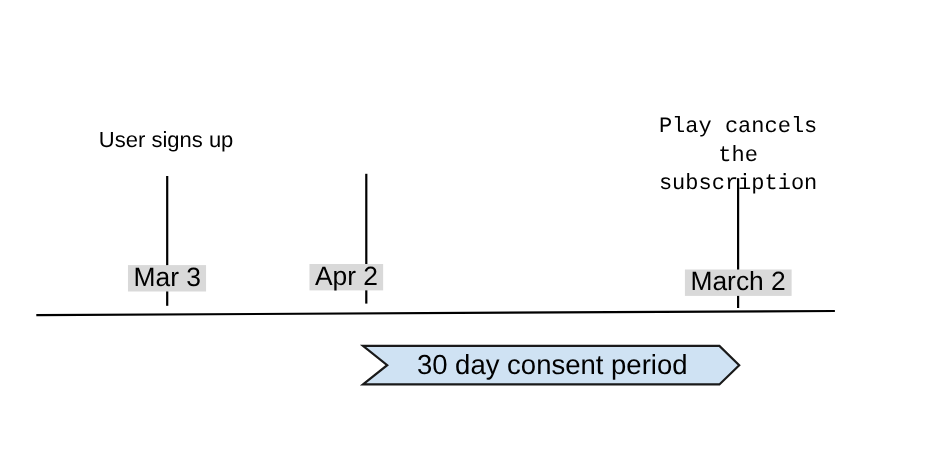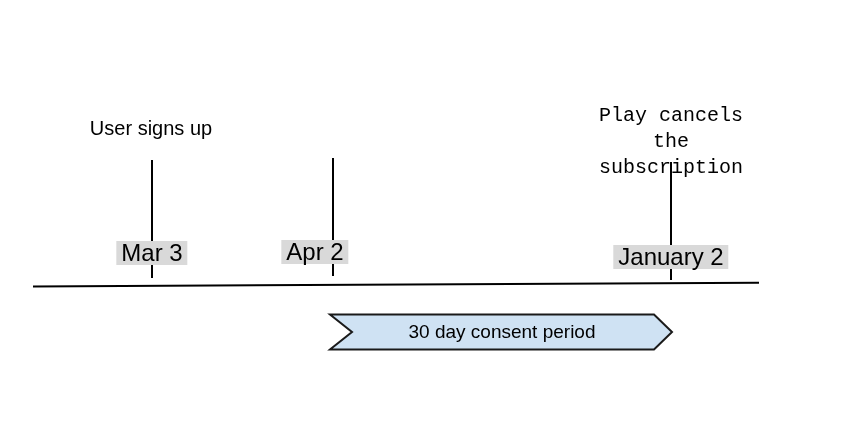--- a/index.html
+++ b/index.html
@@ -64,21 +64,21 @@
     fill: var(--banner-fill, #cfe2f3);
     stroke: var(--banner-stroke, #000000);
     stroke-width: 2;
     stroke-linejoin: miter;
   }
   .banner-label {
     position: absolute;
     left: 502px;
     top: 319px;
     transform: translateX(-50%);
-    font-size: 19px;
+    font-size: 25px;
     line-height: 26px;
     white-space: nowrap;
     color: var(--text, #000000);
   }
 </style>
 </head>
 <body>
 
 <div class="canvas">
 
@@ -89,17 +89,17 @@
   <div class="tick t2"></div>
   <div class="tick t3"></div>
 
   <svg class="overlay" viewBox="0 0 852 426">
     <line class="axis-line" x1="33" y1="286.5" x2="802" y2="282.5"></line>
     <polygon class="banner-shape" points="330,314.5 654,314.5 672,332 654,349.5 330,349.5 352,332"></polygon>
   </svg>
 
   <div class="date-chip d1">Mar 3</div>
   <div class="date-chip d2">Apr 2</div>
-  <div class="date-chip d3">January 2</div>
+  <div class="date-chip d3">March 2</div>
 
   <div class="banner-label">30 day consent period</div>
 
 </div>
 
 </body></html>

